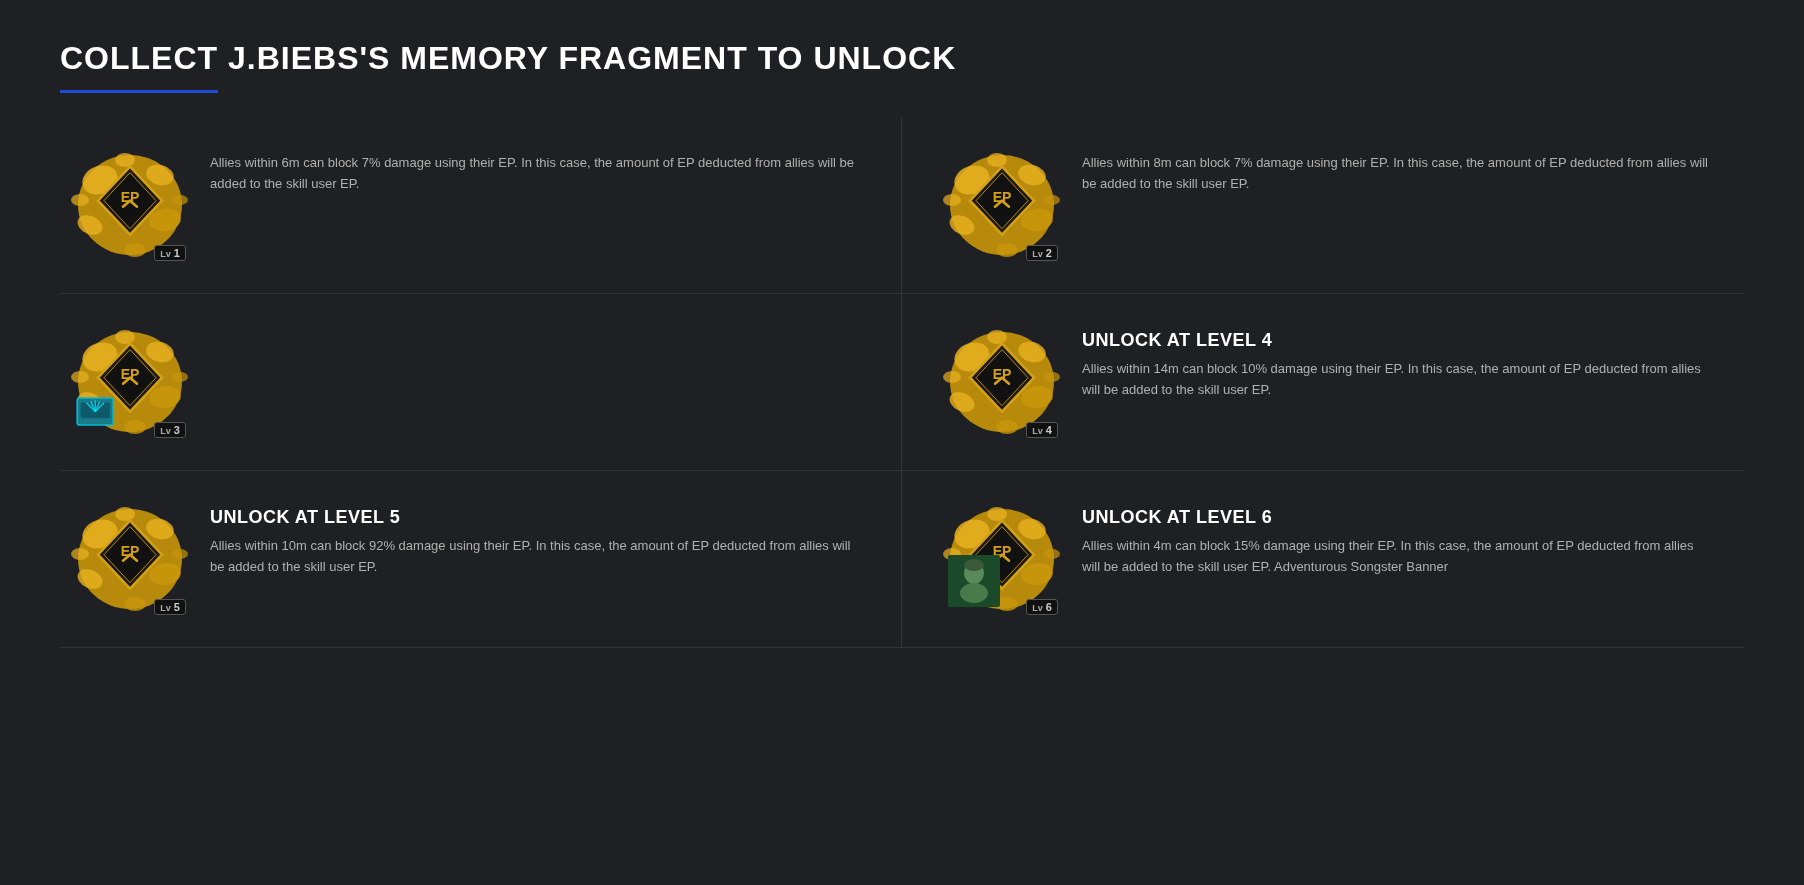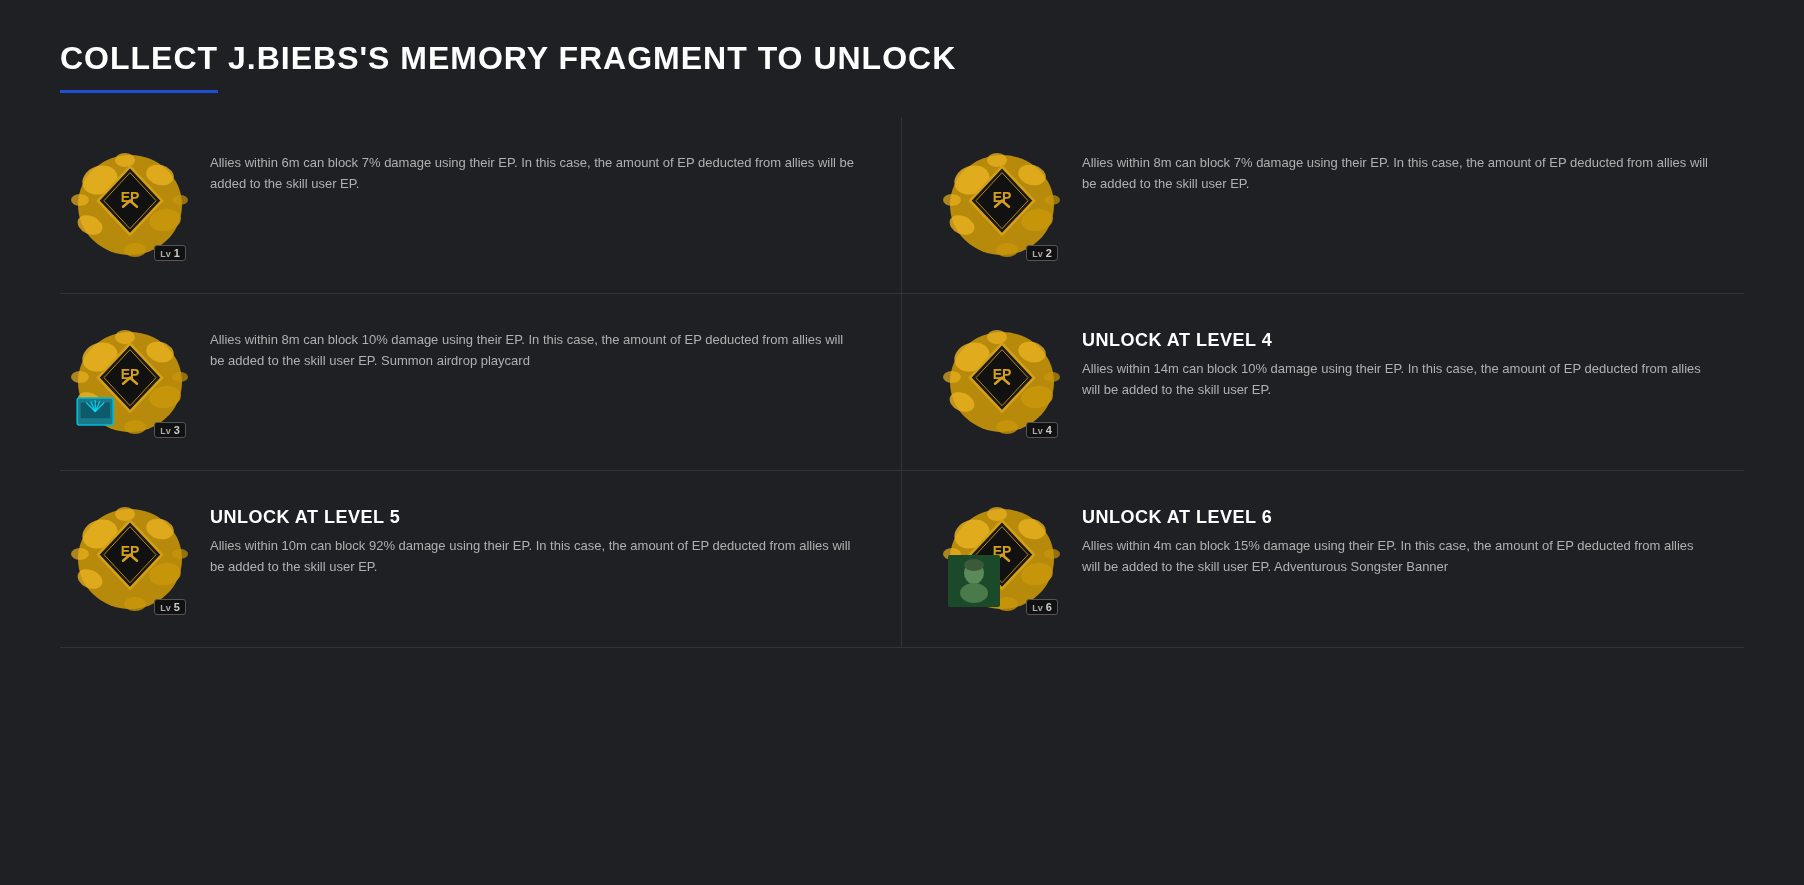--- a/index.html
+++ b/index.html
@@ -209,21 +209,20 @@
       <line x1="18" y1="20" x2="18" y2="10" stroke="#00e5ff" stroke-width="1.2" opacity="0.8"></line>
       <line x1="18" y1="20" x2="22" y2="11" stroke="#00e5ff" stroke-width="1.2" opacity="0.8"></line>
       <line x1="18" y1="20" x2="26" y2="12" stroke="#00e5ff" stroke-width="1.2" opacity="0.8"></line>
     </svg>
 
         <div class="lv-badge">
           <span class="lv-text">Lv</span> 3
         </div>
       </div>
       <div class="card-content">
-        <div class="unlock-desc">Allies within 8m can block 10% damage using their EP. In this case, the amount of EP deducted from allies will be added to the skill user EP. Summon airdrop playcard</div>
       </div>
     </div>
     <div class="card">
       <div class="badge-container">
         <svg viewBox="0 0 120 120" xmlns="http://www.w3.org/2000/svg" class="splatter-svg">
       <ellipse cx="60" cy="60" rx="52" ry="50" fill="#c8960a" opacity="0.9"></ellipse>
       <ellipse cx="30" cy="35" rx="18" ry="14" fill="#e8b020" opacity="0.85" transform="rotate(-20,30,35)"></ellipse>
       <ellipse cx="90" cy="30" rx="14" ry="10" fill="#e8b020" opacity="0.8" transform="rotate(15,90,30)"></ellipse>
       <ellipse cx="95" cy="75" rx="16" ry="11" fill="#c8960a" opacity="0.9" transform="rotate(-10,95,75)"></ellipse>
       <ellipse cx="20" cy="80" rx="13" ry="9" fill="#e8b020" opacity="0.8" transform="rotate(25,20,80)"></ellipse>

